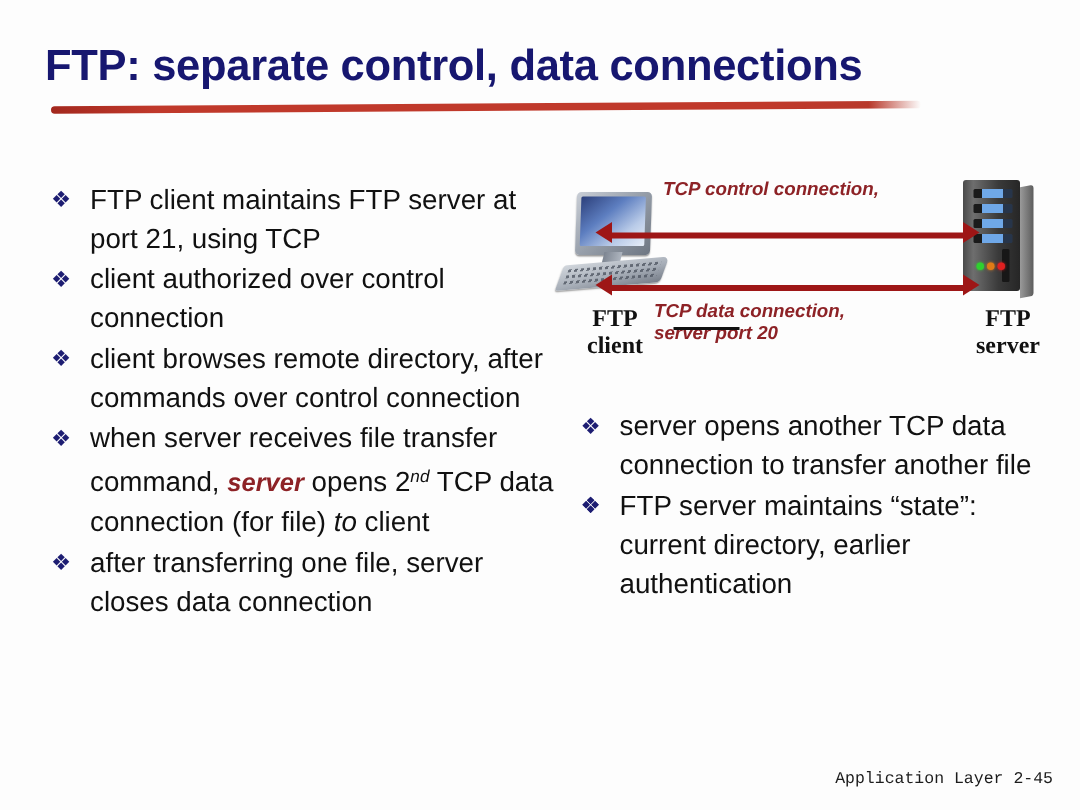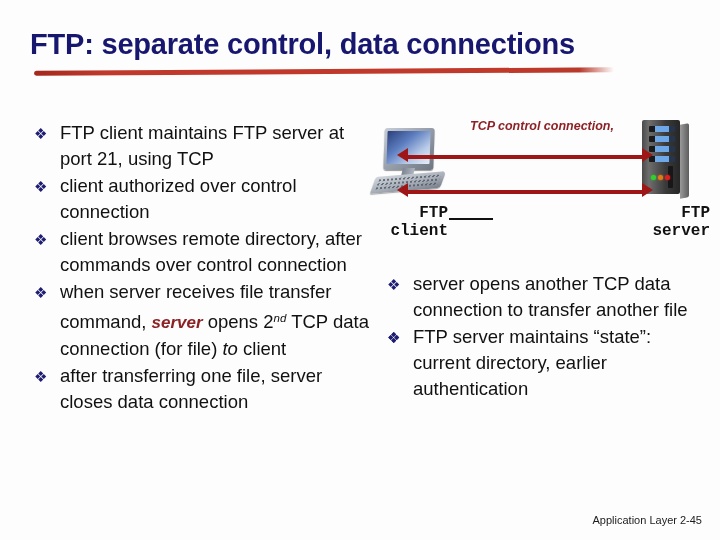--- a/index.html
+++ b/index.html
@@ -231,55 +231,55 @@
   #arrow-data-head-r { left: 272px; top: 71px; }
 
   
   .conn-label {
     position: absolute;
     color: #8d2226;
     font-style: italic;
     font-weight: bold;
     font-size: 12.5px;
     line-height: 15px;
-    text-align: center;
+    text-align: left;
     font-family: "Liberation Sans", sans-serif;
     white-space: nowrap;
   }
   #label-control { left: 72px; top: 7px; width: 200px; }
   #label-data    { left: 66px; top: 88px; width: 200px; }
   #data-label-rule {
     position: absolute;
     left: 79px;
     top: 106px;
     width: 44px;
     height: 2px;
     background: #111111;
   }
 
   .node-label {
     position: absolute;
     color: #111111;
     font-weight: bold;
     font-size: 16px;
     line-height: 18px;
-    text-align: right;
-    font-family: Liberation Mono, monospace;
+    text-align: center;
+    font-family: Liberation Serif, serif;
   }
   #label-client { left: 2px;  top: 92px; width: 76px; }
   #label-server { left: 264px; top: 92px; width: 76px; }
 
   
   #footer {
     position: absolute;
     right: 18px;
     bottom: 14px;
     font-size: 11px;
     color: #1c1c1c;
-    font-family: Liberation Sans, sans-serif;
+    font-family: Liberation Mono, monospace;
   }
 </style>
 </head>
 <body>
 
 <div id="slide-title">FTP: separate control, data connections</div>
 <div id="title-underline"></div>
 
 <ul class="bullet-list" id="left-list">
     <li class="bullet-item"><span class="bullet-glyph">❖</span><span><span>FTP client maintains FTP server at port 21, using TCP</span></span></li>
@@ -322,20 +322,24 @@
   <div class="arrow-head head-right" id="arrow-control-head-r"></div>
 
   <div class="arrow-head head-left" id="arrow-data-head-l"></div>
   <div class="arrow-line" id="arrow-data-line"></div>
   <div class="arrow-head head-right" id="arrow-data-head-r"></div>
 
   <div class="conn-label" id="label-control">
     <div>TCP control connection,</div>
   </div>
 
+  <div class="conn-label" id="label-data">
+    <div>TCP data connection,</div>
+    <div>server port 20</div>
+  </div>
   <div id="data-label-rule"></div>
 
   <div class="node-label" id="label-client">
     <div>FTP</div>
     <div>client</div>
   </div>
 
   <div class="node-label" id="label-server">
     <div>FTP</div>
     <div>server</div>

